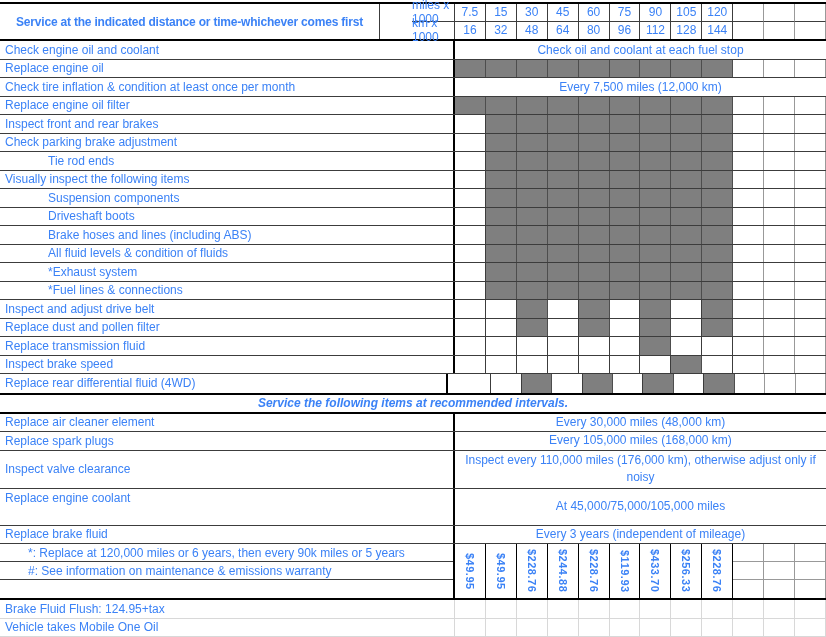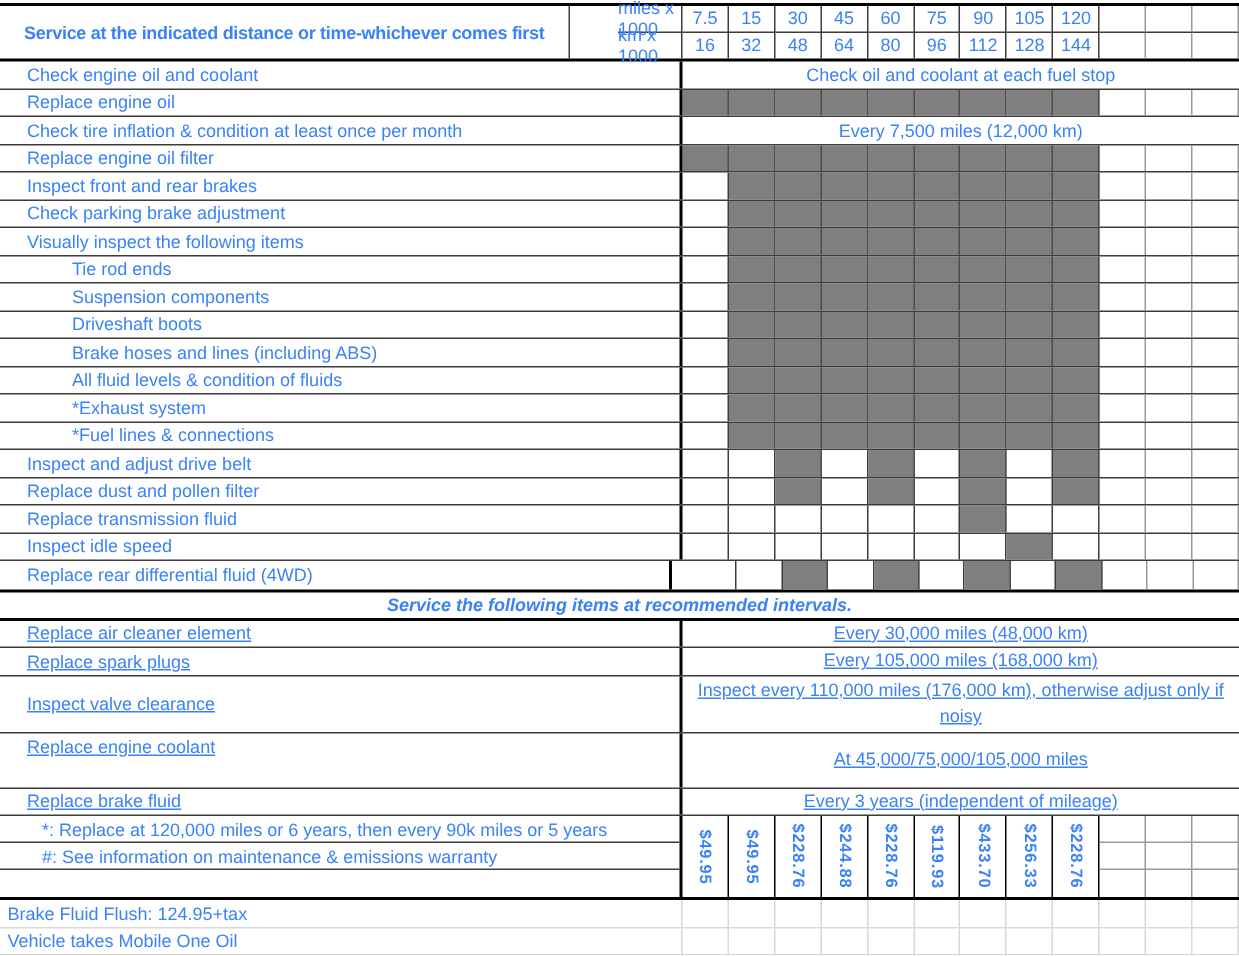--- a/index.html
+++ b/index.html
@@ -22,35 +22,35 @@
   .unit-cell.hb{border-bottom:1px solid var(--grid,#3c3c3c);}
   .vals{display:grid;grid-template-columns:repeat(12,1fr);box-sizing:border-box;}
   .vals .v{display:flex;align-items:center;justify-content:center;border-right:1px solid var(--grid,#3c3c3c);box-sizing:border-box;}
   .vals .v.lite{border-right:1px solid var(--lite,#999);}
   .vals.hb .v{border-bottom:1px solid var(--grid,#3c3c3c);}
   
   .srow{display:flex;height:18.5px;border-bottom:1px solid var(--grid,#3c3c3c);box-sizing:border-box;}
   #schedule-rows .srow:last-child{border-bottom:none;gap:13px;}
   .slabel{
     width:455px;box-sizing:border-box;border-right:2px solid var(--thick,#000);
-    padding-left:18px;display:flex;align-items:center;position:relative;white-space:nowrap;
+    padding-left:5px;display:flex;align-items:center;position:relative;white-space:nowrap;
   }
   .slabel.indent{padding-left:48px;}
   .scells{width:371px;display:grid;grid-template-columns:repeat(12,1fr);}
   .scells .c{border-right:1px solid var(--grid,#3c3c3c);box-sizing:border-box;}
   .scells .c.lite{border-right:1px solid var(--lite,#999);}
   .scells .c.fill{background:var(--fill,#7f7f7f);border-right:1px solid #4d4d4d;}
   .snote{width:371px;display:flex;align-items:center;justify-content:center;text-align:center;}
   
   .section-row{
     height:21px;box-sizing:border-box;border-top:2px solid var(--thick,#000);border-bottom:2px solid var(--thick,#000);
     display:flex;align-items:center;justify-content:center;font-weight:bold;font-style:italic;
   }
   
-  .irow{display:flex;height:18.5px;border-bottom:1px solid var(--grid,#3c3c3c);box-sizing:border-box;text-decoration:underline;}
+  .irow{display:flex;height:18.5px;border-bottom:1px solid var(--grid,#3c3c3c);box-sizing:border-box;}
   .irow.t1{height:38px;}
   .irow.t2{height:37px;}
   .ival{
     width:371px;display:flex;align-items:center;justify-content:center;
     text-align:center;line-height:17px;padding:0 1px;box-sizing:border-box;
   }
   .slabel.top{align-items:flex-start;padding-top:2px;}
   
   .fnblock{display:flex;height:54px;border-bottom:2px solid var(--thick,#000);box-sizing:content-box;}
   .fnleft{width:455px;box-sizing:border-box;border-right:2px solid var(--thick,#000);}
@@ -179,54 +179,54 @@
           <div class="c fill"></div>
           <div class="c fill"></div>
           <div class="c fill"></div>
           <div class="c fill"></div>
           <div class="c lite"></div>
           <div class="c lite"></div>
           <div class="c lite"></div>
         </div>
       </div>
       <div class="srow">
+        <div class="slabel indent">Tie rod ends</div>
+        <div class="scells">
+          <div class="c"></div>
+          <div class="c fill"></div>
+          <div class="c fill"></div>
+          <div class="c fill"></div>
+          <div class="c fill"></div>
+          <div class="c fill"></div>
+          <div class="c fill"></div>
+          <div class="c fill"></div>
+          <div class="c fill"></div>
+          <div class="c lite"></div>
+          <div class="c lite"></div>
+          <div class="c lite"></div>
+        </div>
+      </div>
+      <div class="srow">
         <div class="slabel">Visually inspect the following items</div>
         <div class="scells">
           <div class="c"></div>
           <div class="c fill"></div>
           <div class="c fill"></div>
           <div class="c fill"></div>
           <div class="c fill"></div>
           <div class="c fill"></div>
           <div class="c fill"></div>
           <div class="c fill"></div>
           <div class="c fill"></div>
           <div class="c lite"></div>
           <div class="c lite"></div>
           <div class="c lite"></div>
         </div>
       </div>
       <div class="srow">
-        <div class="slabel indent">Tie rod ends</div>
-        <div class="scells">
-          <div class="c"></div>
-          <div class="c fill"></div>
-          <div class="c fill"></div>
-          <div class="c fill"></div>
-          <div class="c fill"></div>
-          <div class="c fill"></div>
-          <div class="c fill"></div>
-          <div class="c fill"></div>
-          <div class="c fill"></div>
-          <div class="c lite"></div>
-          <div class="c lite"></div>
-          <div class="c lite"></div>
-        </div>
-      </div>
-      <div class="srow">
         <div class="slabel indent">Suspension components</div>
         <div class="scells">
           <div class="c"></div>
           <div class="c fill"></div>
           <div class="c fill"></div>
           <div class="c fill"></div>
           <div class="c fill"></div>
           <div class="c fill"></div>
           <div class="c fill"></div>
           <div class="c fill"></div>
@@ -366,21 +366,21 @@
           <div class="c"></div>
           <div class="c fill"></div>
           <div class="c"></div>
           <div class="c"></div>
           <div class="c lite"></div>
           <div class="c lite"></div>
           <div class="c lite"></div>
         </div>
       </div>
       <div class="srow">
-        <div class="slabel">Inspect idle speed</div>
+        <div class="slabel">Inspect brake speed</div>
         <div class="scells">
           <div class="c"></div>
           <div class="c"></div>
           <div class="c"></div>
           <div class="c"></div>
           <div class="c"></div>
           <div class="c"></div>
           <div class="c"></div>
           <div class="c fill"></div>
           <div class="c"></div>

